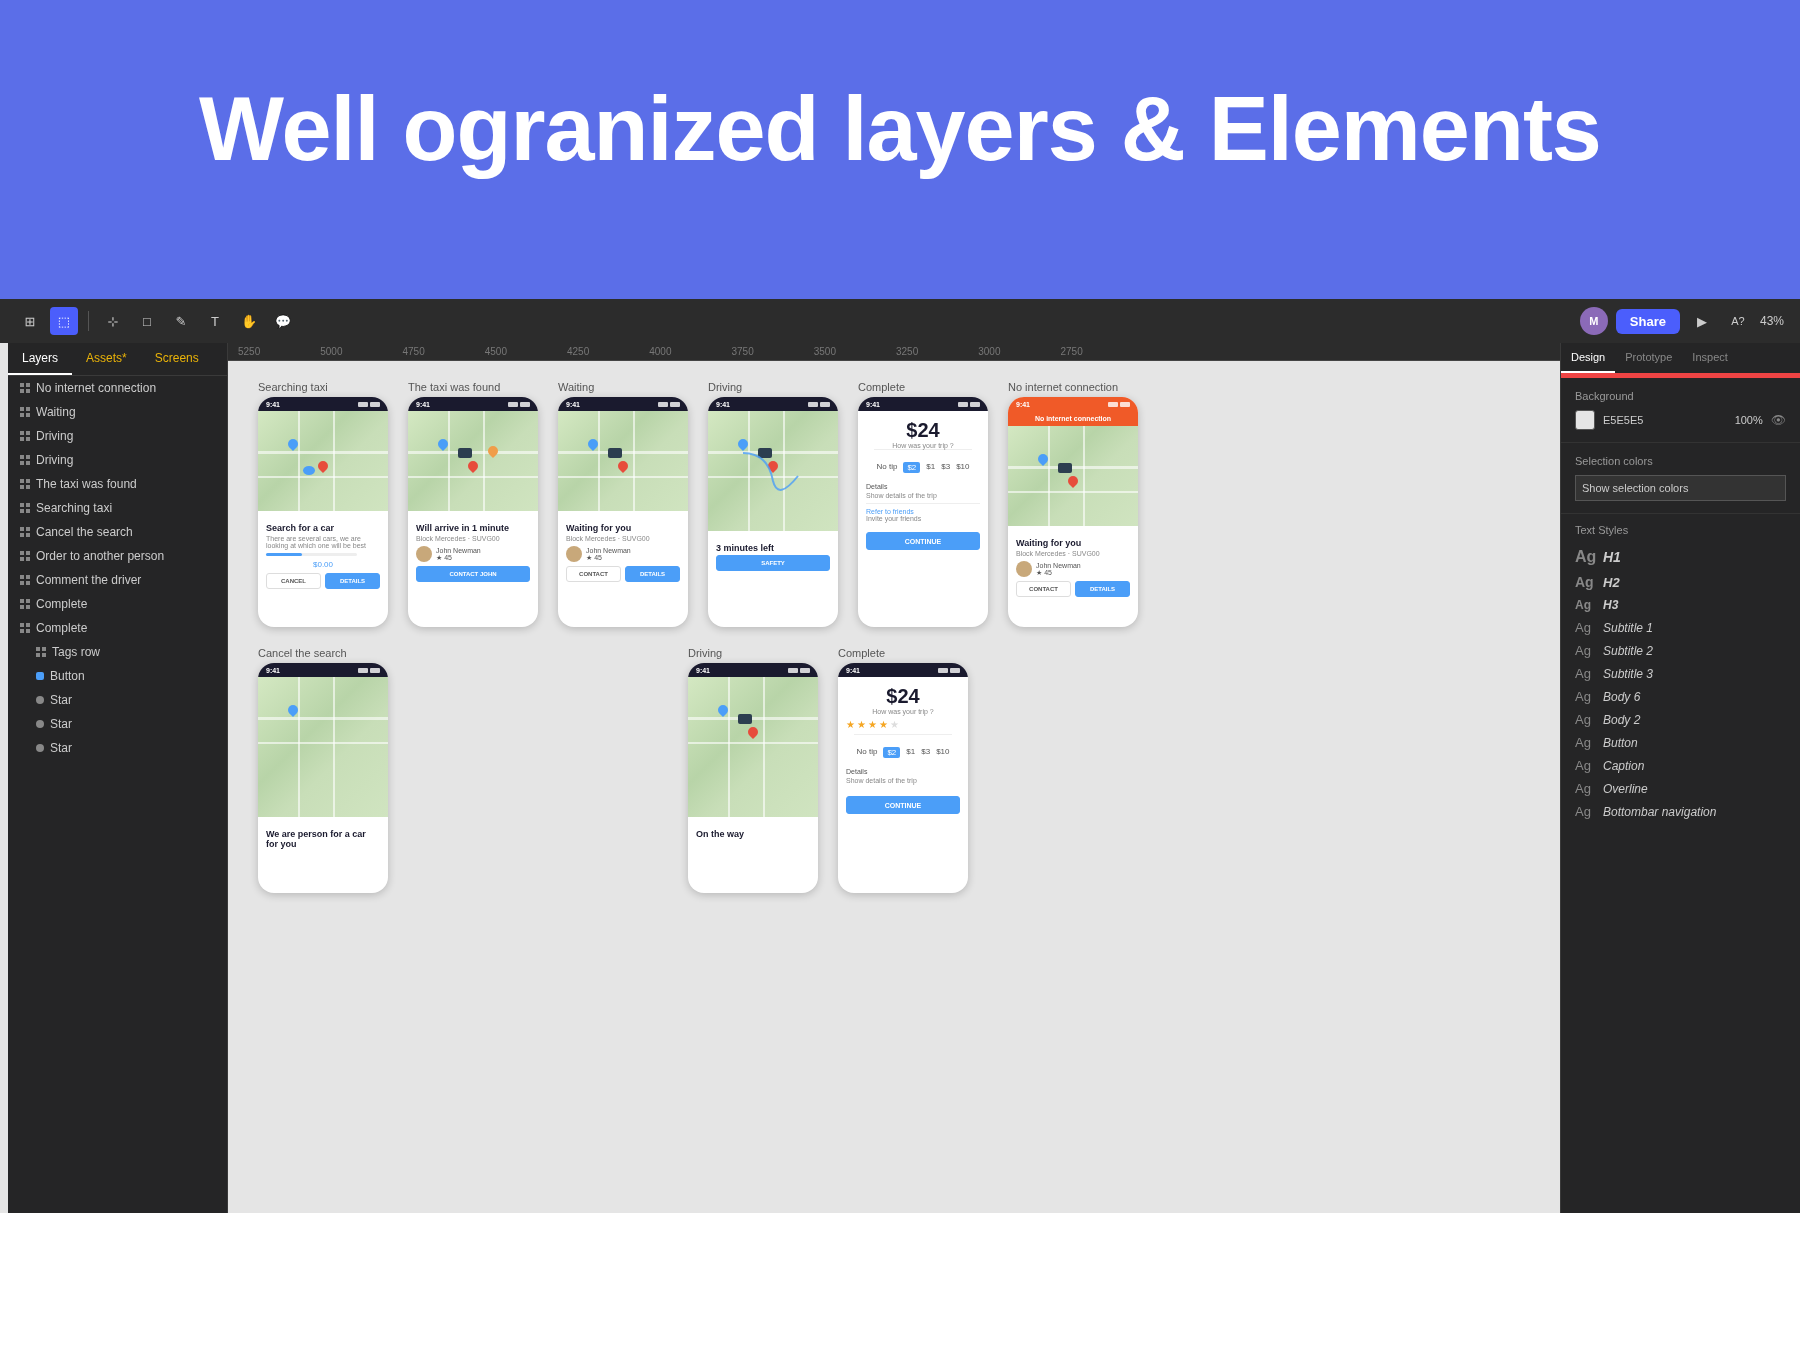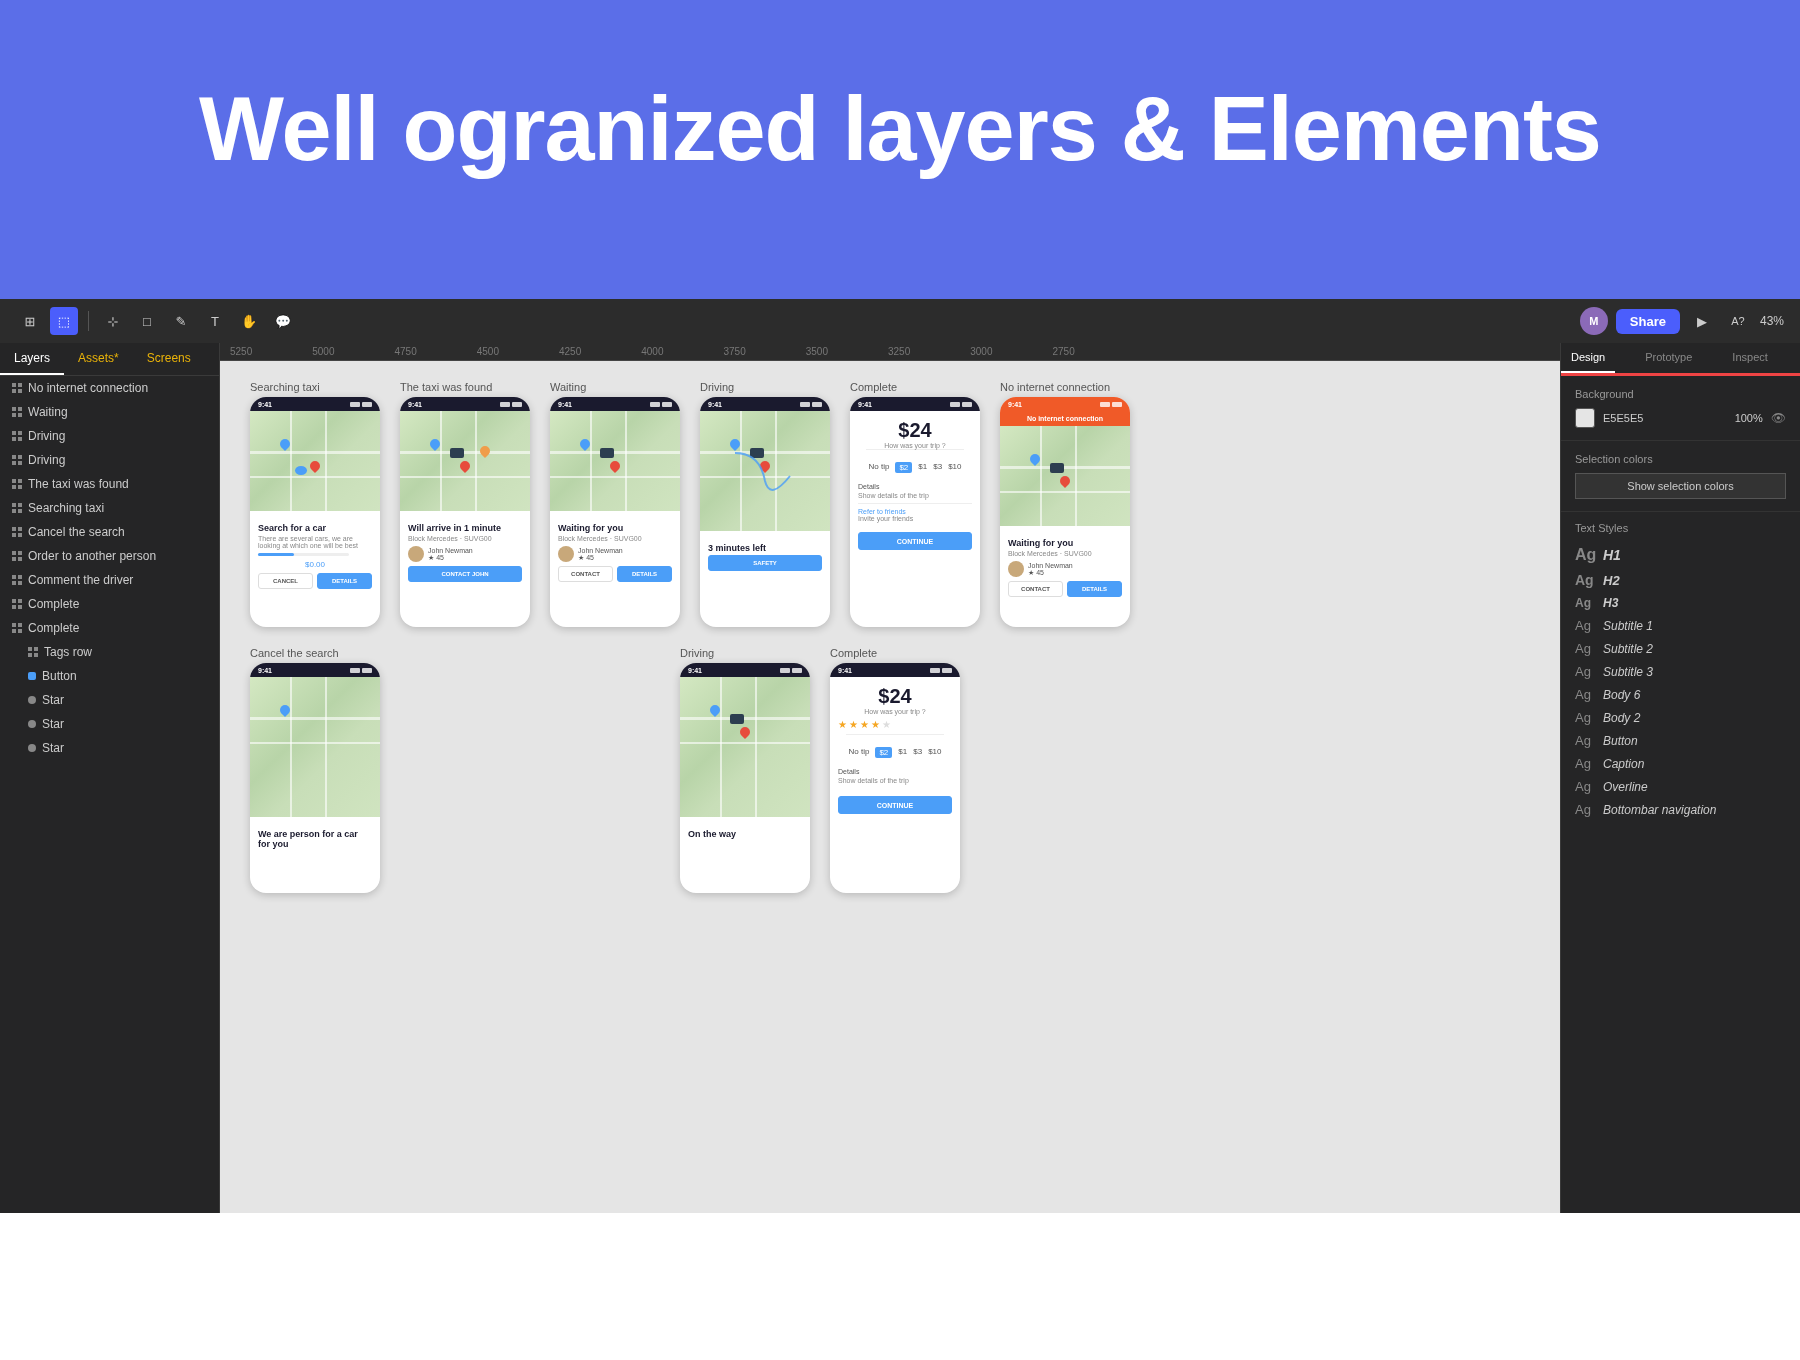--- a/index.html
+++ b/index.html
@@ -112,20 +112,21 @@
     }
     .zoom-label {
       color: #ccc;
       font-size: 12px;
     }
 
     
     .figma-body {
       display: flex;
       height: 870px;
+      margin-left: 8px;
     }
 
     
     .left-panel {
       width: 220px;
       background: #252526;
       border-right: 1px solid #3a3a3a;
       flex-shrink: 0;
     }
     .panel-tabs {
@@ -354,22 +355,21 @@
     
     .right-panel {
       width: 240px;
       background: #252526;
       border-left: 1px solid #3a3a3a;
       flex-shrink: 0;
       padding: 0;
     }
     .right-panel-tabs {
       display: flex;
-      border-bottom: 3px solid #ef4444;
-      gap: 20px;
+      border-bottom: 5px solid #ef4444;
     }
     .right-tab {
       padding: 8px 10px;
       font-size: 11px;
       color: #888;
       cursor: pointer;
     }
     .right-tab.active { color: #fff; border-bottom: 2px solid #fff; }
     .right-section {
       padding: 12px 14px;
@@ -401,21 +401,21 @@
     .eye-icon { color: #888; font-size: 12px; }
     .show-colors-btn {
       width: 100%;
       padding: 6px;
       background: #333;
       border: 1px solid #555;
       border-radius: 0;
       color: #ccc;
       font-size: 11px;
       cursor: pointer;
-      text-align: center;
+      text-align: left;
     }
     .text-styles-section { padding: 10px 14px; }
     .ts-row {
       display: flex;
       align-items: center;
       padding: 4px 0;
       gap: 8px;
     }
     .ts-ag {
       font-size: 13px;

